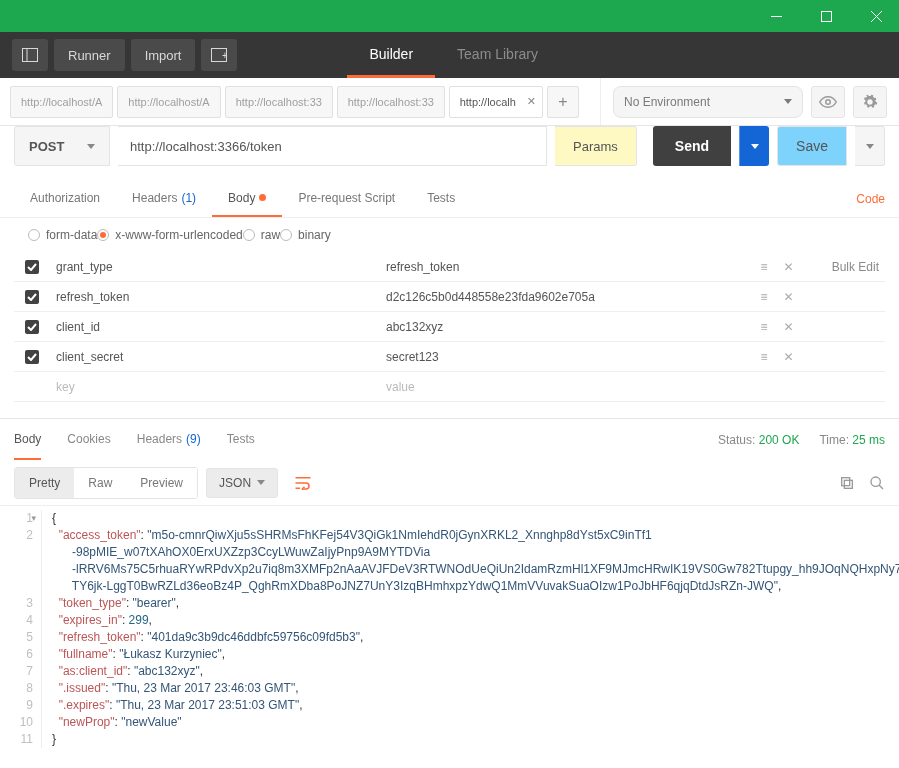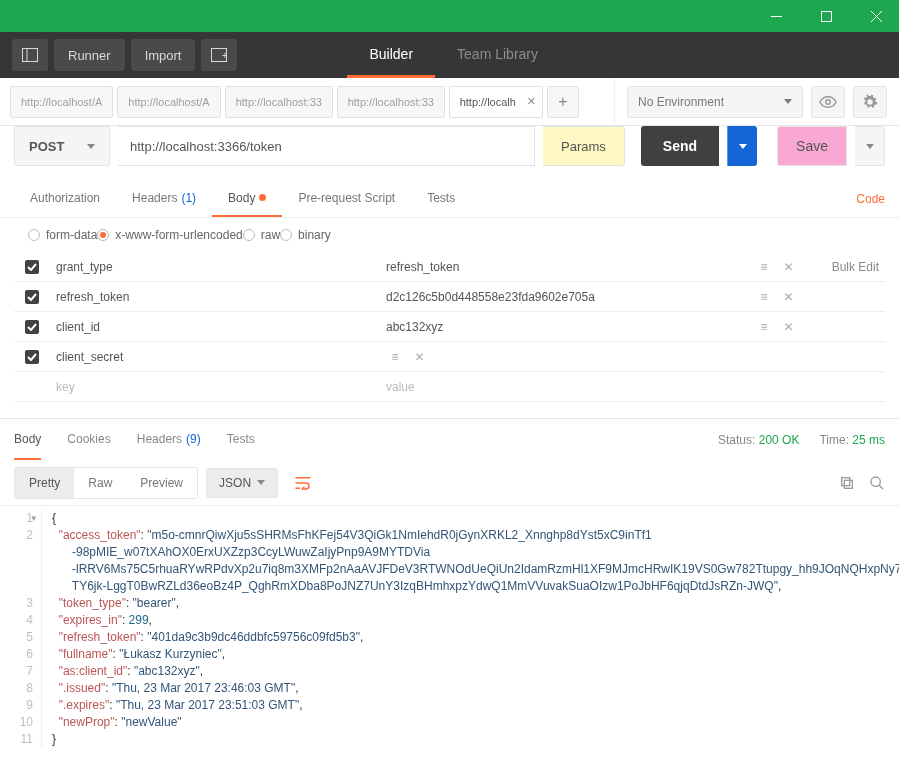--- a/index.html
+++ b/index.html
@@ -23,31 +23,31 @@
   .dim-icon { color: #8c8c8c; }
 
   
   .secbar { height: 48px; display:flex; align-items:center; border-bottom:1px solid #e6e6e6; }
   .req-tabs { display:flex; align-items:center; padding-left:10px; gap:4px; }
   .req-tab { height:32px; padding:0 10px; border:1px solid #e0e0e0; background:#f7f7f7; color:#a0a0a0; font-size:11px; display:flex; align-items:center; border-radius:2px; max-width:108px; overflow:hidden; white-space:nowrap; position:relative; }
   .req-tab.active { background:#fff; color:#555; padding-right:26px; }
   .req-tab .close { position:absolute; right:6px; color:#888; }
   .req-newtab { width:32px; height:32px; border:1px solid #e0e0e0; background:#f7f7f7; color:#888; display:flex; align-items:center; justify-content:center; font-size:16px; border-radius:2px; }
   .secbar-right { margin-left:auto; display:flex; align-items:center; gap:8px; padding-right:12px; height:100%; border-left:1px solid #eee; padding-left:12px;}
-  .env-select { width:176px; height:32px; background:#f5f5f5; border:1px solid #e4e4e4; border-radius:3px; display:flex; align-items:center; padding:0 10px; color:#7a7a7a; font-size:12px; justify-content:space-between; }
+  .env-select { width:190px; height:32px; background:#f5f5f5; border:1px solid #e4e4e4; border-radius:8px; display:flex; align-items:center; padding:0 10px; color:#7a7a7a; font-size:12px; justify-content:space-between; }
   .sec-iconbtn { width:34px; height:32px; background:#f5f5f5; border:1px solid #e4e4e4; border-radius:3px; display:flex; align-items:center; justify-content:center; color:#9a9a9a; }
 
   
   .reqrow { height:54px; display:flex; padding:0 14px; gap:8px; }
   .method { width:96px; height:40px; background:#f5f5f5; border:1px solid #e4e4e4; border-radius:3px 0 0 3px; display:flex; align-items:center; padding:0 14px; font-size:13px; font-weight:600; color:#555; justify-content:space-between; }
   .urlbox { flex:1; height:40px; border:1px solid #e4e4e4; border-left:none; padding:0 12px; font-size:13px; color:#555; display:flex; align-items:center; }
   .params-btn { height:40px; padding:0 18px; border:1px solid #e4e4e4; border-left:none; border-radius:0 3px 3px 0; background:#fef9c3; color:#555; font-size:13px; display:flex; align-items:center; }
   .send-btn { height:40px; background:#404040; color:#fff; border-radius:3px 0 0 3px; padding:0 22px; font-size:14px; font-weight:600; display:flex; align-items:center; margin-left:8px; }
   .send-drop { width:30px; height:40px; background:#1466d6; border-left:1px solid rgba(255,255,255,.3); border-radius:0 3px 3px 0; display:flex; align-items:center; justify-content:center; color:#fff; }
-  .save-btn { height:40px; padding:0 18px; border:1px solid #e4e4e4; background:#f9a8d4; border-radius:3px 0 0 3px; color:#555; font-size:14px; display:flex; align-items:center; margin-left:12px; }
+  .save-btn { height:40px; padding:0 18px; border:1px solid #e4e4e4; background:#7dd3fc; border-radius:3px 0 0 3px; color:#555; font-size:14px; display:flex; align-items:center; margin-left:0; }
   .save-drop { width:30px; height:40px; border:1px solid #e4e4e4; border-left:none; background:#f5f5f5; border-radius:0 3px 3px 0; display:flex; align-items:center; justify-content:center; color:#888; }
 
   
   .subtabs { display:flex; align-items:center; height:38px; padding:0 14px; border-bottom:1px solid #eee; font-size:12px; }
   .subtab { padding:0 16px; height:100%; display:flex; align-items:center; color:#777; border-bottom:2px solid transparent; gap:4px;}
   .subtab.active { color:#555; border-bottom-color:#ff6c37; }
   .subtab .count { color:#1466d6; }
   .dot-orange { width:7px; height:7px; border-radius:50%; background:#ff6c37; display:inline-block; }
   .subtabs .code-link { margin-left:auto; color:#ff6c37; font-size:12px; }
 
@@ -276,20 +276,21 @@
   </div>
   <div class="prow">
     <div class="chk">
         <span class="box">
           <svg width="10" height="8" fill="none" stroke-width="2">
             <polyline points="1,4 4,7 9,1"></polyline>
           </svg>
         </span>
       </div>
     <div class="k">client_secret</div>
+    <div class="v">secret123</div>
     <div class="act">
         <span>≡</span>
         <span>✕</span>
       </div>
     <div class="bulk"></div>
   </div>
   <div class="prow placeholder">
     <div class="chk"></div>
     <div class="k">key</div>
     <div class="v">value</div>

